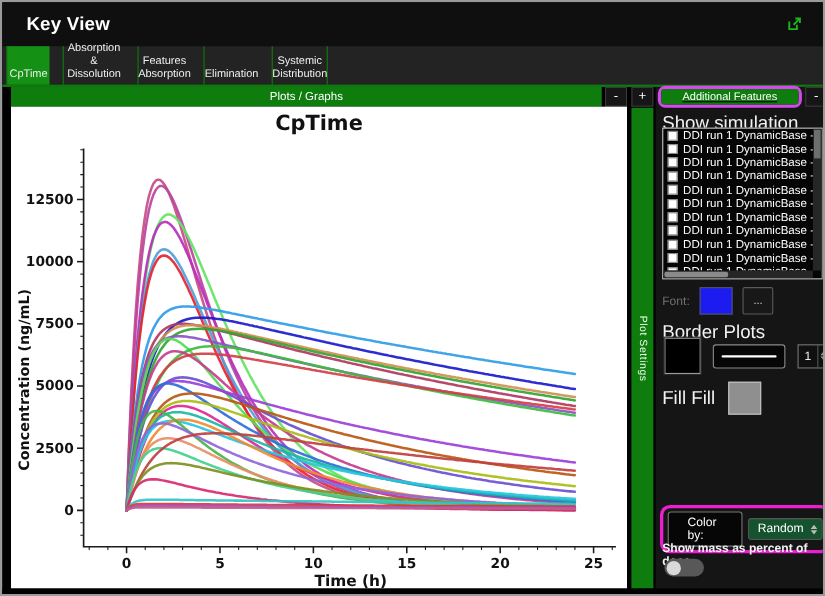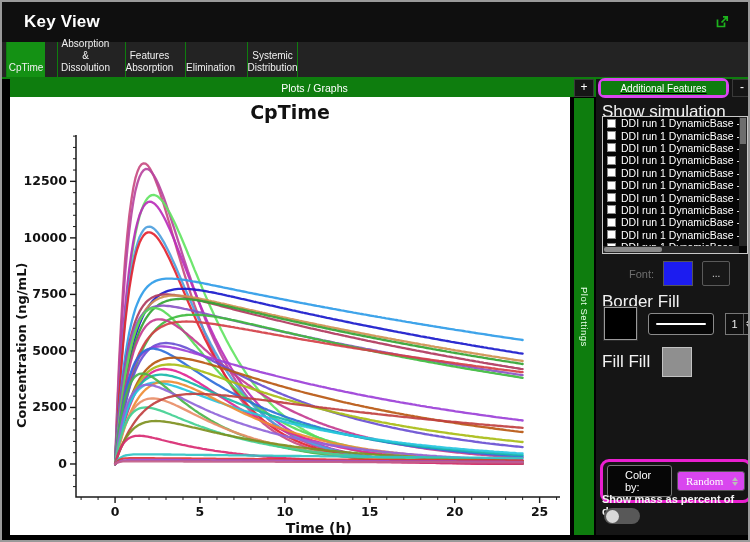--- a/index.html
+++ b/index.html
@@ -25,21 +25,21 @@
   .tab:last-of-type { border-right:1px solid #0e7d0e; }
   .tab.selected { background:#149114; }
   .tab:nth-child(1){ width:39px; } .tab:nth-child(2){ width:56px; }
   .tab:nth-child(3){ width:48px; } .tab:nth-child(4){ width:50px; }
   .tab:nth-child(5){ width:51px; }
   
   .greenbar { background:#0e7d0e; color:#fff; font-size:10.5px; display:flex;
     align-items:center; justify-content:center; height:18px; }
   .sq-btn { width:20px; height:18px; background:#161616; border:1px solid #3a3a3a;
     color:#fff; font-size:12px; line-height:15px; text-align:center; cursor:pointer; }
-  .plot-header { position:absolute; left:8px; top:77px; width:632px; height:18px; display:flex; gap:3px;align-items:center; }
+  .plot-header { position:absolute; left:8px; top:77px; width:560px; height:18px; display:flex; gap:3px;align-items:center; }
   .plot-header .greenbar { flex:1; }
   .strip-col { position:absolute; left:572px; top:77px; width:20px; height:456px; }
   .strip-col .sq-btn { width:20px; }
   .plot-strip { position:absolute; left:0; top:19px; width:20px; height:437px; background:#0e7d0e;
     display:flex; align-items:center; justify-content:center; }
   .plot-strip span { writing-mode:vertical-rl; color:#eaffea; font-size:9.5px; letter-spacing:.5px; }
   
   .plot-body { position:absolute; left:8px; top:95px; width:560px; height:438px; background:#fff; }
   .chart-title { position:absolute; left:0; top:4px; width:100%; text-align:center;
     font-family:"DejaVu Sans", sans-serif; font-weight:bold; font-size:19px; color:#111; }
@@ -54,21 +54,21 @@
     background:#050505; border:1px solid #c8c8c8; overflow:hidden; }
   .sim-rows { position:absolute; left:0; top:0; right:8px; bottom:7px; overflow:hidden; }
   .sim-row { display:flex; align-items:center; height:12.4px; padding-left:4px; white-space:nowrap; }
   .cb { width:9px; height:9px; background:#fff; border:1px solid #888; flex:0 0 9px; margin-right:5px; }
   .sim-label { color:#fff; font-size:10.5px; overflow:hidden; }
   .vscroll { position:absolute; right:0; top:0; bottom:7px; width:8px; background:#262626; }
   .vscroll .thumb { position:absolute; left:1px; top:1px; width:6px; height:26px; background:#6e6e6e; }
   .hscroll { position:absolute; left:0; right:8px; bottom:0; height:7px; background:#262626; }
   .hscroll .thumb { position:absolute; left:1px; top:1px; width:58px; height:5px; background:#8a8a8a; border-radius:2px; }
   .font-row { position:absolute; left:6px; top:182px; display:flex; align-items:center; gap:9px; }
-  .dim-label { color:#6f6f6f; font-size:11px;margin-left:27px; }
+  .dim-label { color:#6f6f6f; font-size:11px; }
   .swatch { border:1px solid #555; }
   .font-swatch { width:30px; height:25px; }
   .ellipsis-btn { width:28px; height:25px; background:#181818; border:1px solid #5a5a5a;
     color:#cfcfcf; font-size:10px; text-align:center; line-height:23px; border-radius:2px; }
   .border-label { position:absolute; left:6px; top:213px; }
   .border-row { position:absolute; left:8px; top:228px; display:flex; align-items:center; gap:11px; }
   .border-swatch { width:33px; height:33px; background:#000; border:1px solid #9a9a9a; outline:1px solid #2a2a2a; }
   .line-style { width:66px; height:22px; background:#060606; border:1px solid #8a8a8a; border-radius:3px;
     display:flex; align-items:center; justify-content:center; }
   .line-style i { display:block; width:50px; height:2px; background:#fff; border-radius:1px; }
@@ -78,22 +78,22 @@
     border-left:1px solid #555; height:100%; justify-content:center; }
   .spin-arrows b { width:0; height:0; border-left:3px solid transparent; border-right:3px solid transparent; }
   .spin-arrows .up { border-bottom:4px solid #bbb; }
   .spin-arrows .down { border-top:4px solid #bbb; }
   .fill-row { position:absolute; left:6px; top:268px; display:flex; align-items:center; gap:12px; }
   .fill-swatch { width:30px; height:30px; background:#8f8f8f; border:1px solid #c2c2c2; }
   .colorby-ring { position:absolute; left:4px; top:380px; border:3px solid #ea1fd0; border-radius:9px;
     padding:3px 4px; display:flex; align-items:center; gap:5px; }
   .colorby-label-box { background:#060606; border:1px solid #777; border-radius:3px; color:#fff;
     font-size:11px; padding:3px 17px; }
-  .colorby-select { background:#d946ef; border:1px solid #555; border-radius:3px; color:#fff;
-    font-size:11px; padding:3px 4px 3px 8px; display:flex; align-items:center; gap:7px; min-width:68px;font-family:Liberation Serif, serif; }
+  .colorby-select { background:#14532d; border:1px solid #555; border-radius:3px; color:#fff;
+    font-size:11px; padding:3px 4px 3px 8px; display:flex; align-items:center; gap:7px; min-width:68px; }
   .mass-label { position:absolute; left:6px; top:414px; font-weight:bold; font-size:11px; color:#f2f2f2; }
   .toggle { position:absolute; left:8px; top:429px; width:36px; height:16px; border-radius:8px; background:#585858; }
   .toggle .knob { position:absolute; left:2px; top:1.5px; width:13px; height:13px; border-radius:50%; background:#d9d9d9; }
   .bottom-gap { position:absolute; left:0; top:533px; width:100%; height:9px; background:#000; }
 </style>
 </head>
 <body>
 
 <div class="window">
 
@@ -308,21 +308,21 @@
           <div class="thumb"></div>
         </div>
     </div>
 
     <div class="font-row">
       <span class="dim-label">Font:</span>
       <span class="swatch font-swatch" id="font-swatch" style="background: rgb(28, 28, 240);"></span>
       <span class="ellipsis-btn">...</span>
     </div>
 
-    <div class="rp-label border-label">Border Fill</div>
+    <div class="rp-label border-label">Border Plots</div>
 
     <div class="border-row">
       <span class="border-swatch" id="border-swatch" style="background: rgb(0, 0, 0);"></span>
       <span class="line-style">
           <i></i>
         </span>
       <span class="spinner">
         <span class="val">1</span>
         <span class="spin-arrows">
             <b class="up"></b>

